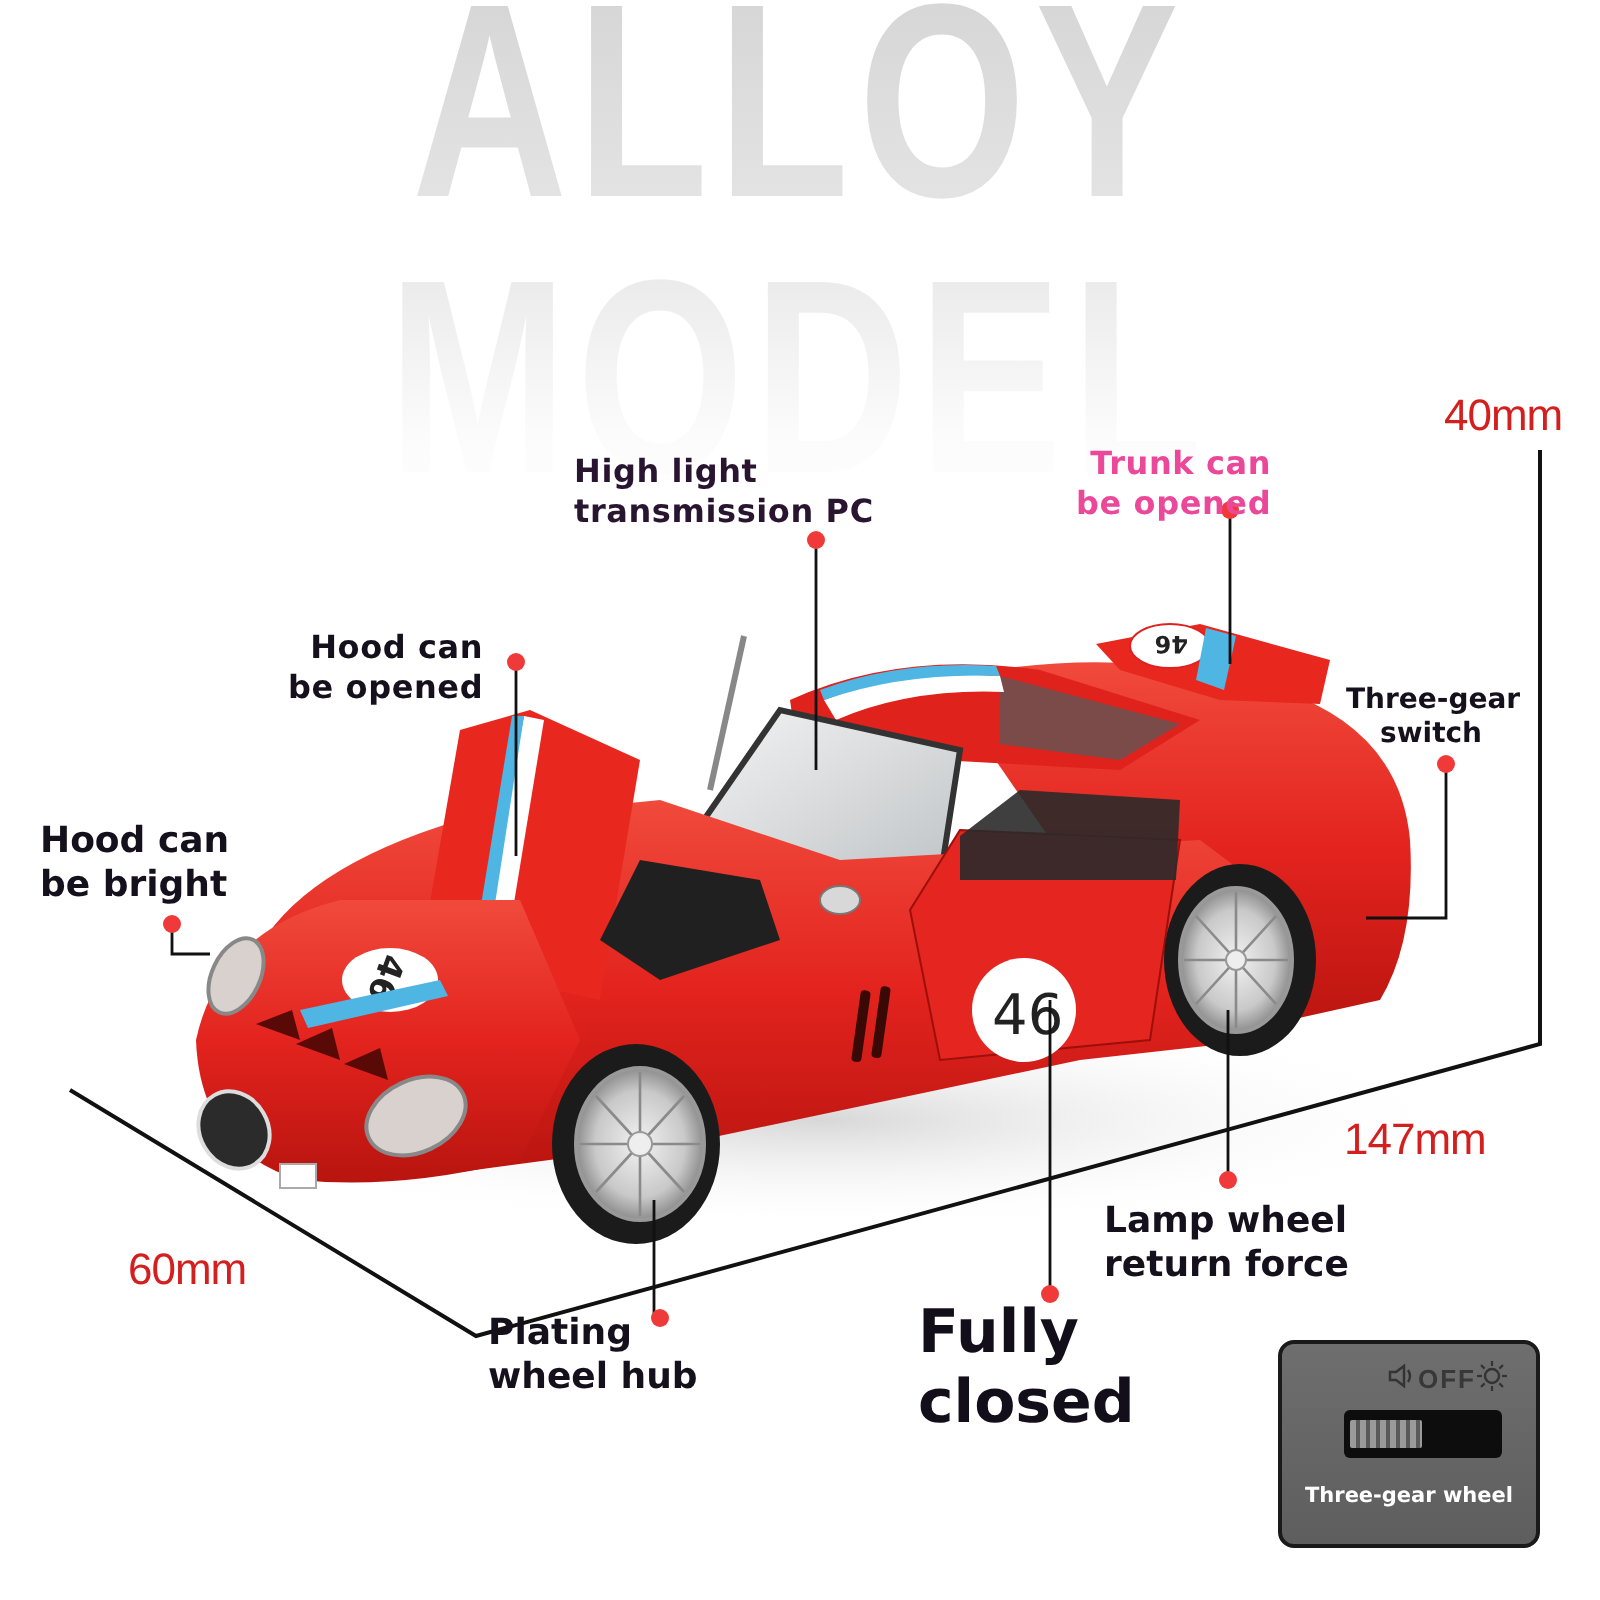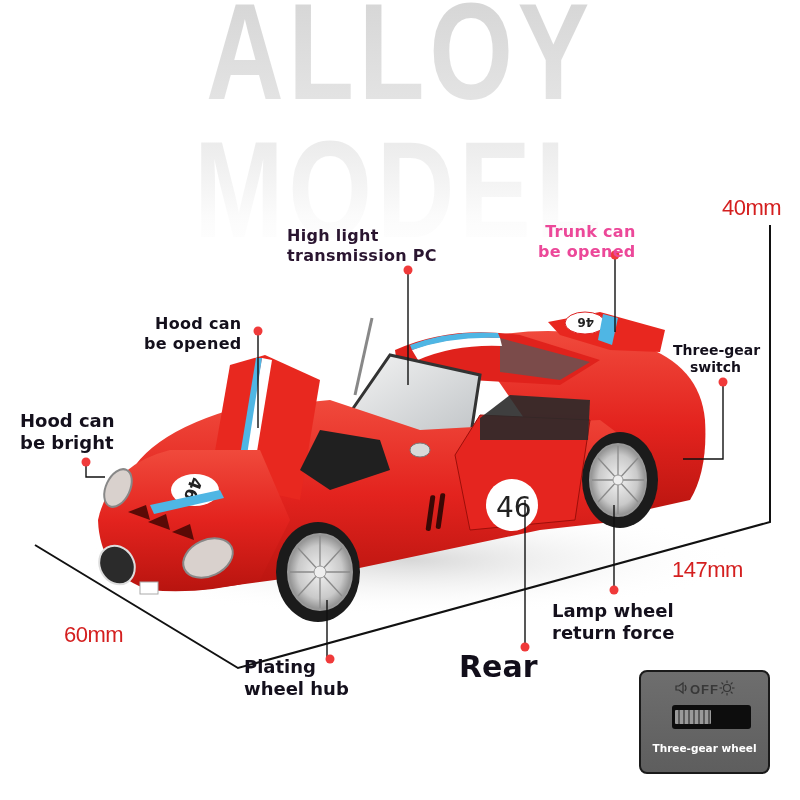--- a/index.html
+++ b/index.html
@@ -32,21 +32,21 @@
       color: #d41f1f; font-size: 22px; letter-spacing: -0.5px;
     }
 
     .switch-panel {
       position: absolute; left: 639px; top: 670px; width: 131px; height: 104px;
       background: linear-gradient(180deg, #6e6e6e 0%, #5e5e5e 100%);
       border: 2px solid #1a1a1a; border-radius: 8px;
     }
     .switch-panel .row {
       position: absolute; top: 8px; left: 0; width: 100%;
-      display: flex; justify-content: center; align-items: center; padding: 0 14px;
+      display: flex; justify-content: flex-end; align-items: center; padding: 0 14px;
       color: #3a3a3a; font-family: "Liberation Sans", sans-serif; font-size: 13px;
     }
     .switch-panel .off { letter-spacing: 1px; color: #383838; font-weight: bold; }
     .switch-panel .slot {
       position: absolute; left: 31px; top: 33px; width: 79px; height: 24px;
       background: #0d0d0d; border-radius: 3px;
     }
     .switch-panel .knob {
       position: absolute; left: 3px; top: 5px; width: 36px; height: 14px;
       background: repeating-linear-gradient(90deg, #9a9a9a 0 3px, #5a5a5a 3px 5px);
@@ -214,21 +214,22 @@
   <span class="line">Lamp wheel</span>
   <span class="line">return force</span>
 </div>
 
 <div class="label l18" style="left:244px; top:656px;">
   <span class="line">Plating</span>
   <span class="line">wheel hub</span>
 </div>
 
 <div class="label big" style="left:459px; top:649px;">
-  <span class="line">Rear</span>
+  <span class="line">Fully</span>
+  <span class="line">closed</span>
 </div>
 
 <div class="dim" style="left:722px; top:195px;">40mm</div>
 <div class="dim" style="left:672px; top:557px;">147mm</div>
 <div class="dim" style="left:64px; top:622px;">60mm</div>
 
 <div class="switch-panel">
   <div class="row">
     <span>
       <svg width="16" height="14" viewBox="0 0 16 14">

